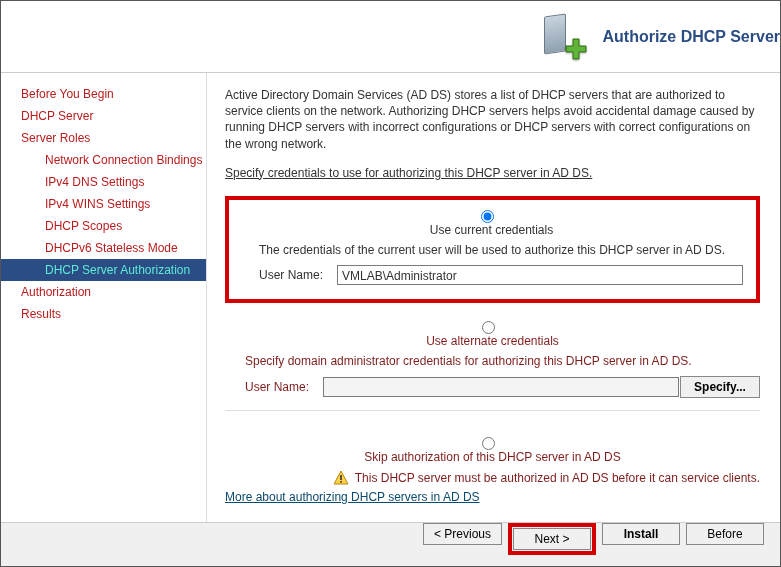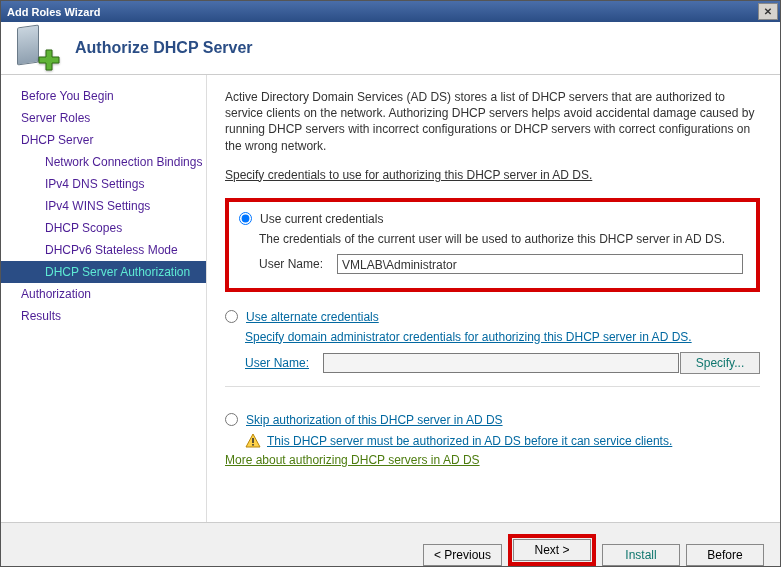--- a/index.html
+++ b/index.html
@@ -16,114 +16,109 @@
     padding-left: 6px; font-weight: bold;
   }
   .titlebar-spacer { flex: 1; }
   .close-btn {
     width: 20px; height: 17px; margin-right: 2px;
     background: #d6d3ce; border: 1px solid #888; color: #333;
     font-size: 10px; display: flex; align-items: center; justify-content: center;
     cursor: pointer; font-family: Arial;
   }
   .header {
-    height: 53px; background: #fff; display: flex; align-items: center;
-    border-bottom: 1px solid #ccc; padding-left: 12px;
+    height: 72px; background: #fff; display: flex; align-items: center;
+    border-bottom: 1px solid #ccc; padding-left: 12px; justify-content: flex-end;
   }
   .server-icon { width: 48px; height: 48px; margin-right: 14px; position: relative; }
   .server-icon .box {
     position: absolute; left: 4px; top: 2px; width: 22px; height: 38px;
     background: linear-gradient(to bottom, #c8d4de, #8fa0b0);
     border: 1px solid #6a7a88; transform: skewY(-8deg); border-radius: 2px;
   }
   .server-icon .plus {
     position: absolute; right: 0px; bottom: 0px; width: 24px; height: 24px;
     display: flex; align-items: center; justify-content: center;
   }
   .plus svg { filter: drop-shadow(0 1px 1px rgba(0,0,0,0.3)); }
   .header-title { font-size: 16px; color: #2a4d85; font-weight: bold; }
 
   .body { flex: 1; display: flex; background: #fff; overflow: hidden; }
   .sidebar {
     width: 206px; background: #fff; border-right: 1px solid #ddd;
     padding-top: 10px;
   }
   .nav-item {
-    font-size: 12px; color: #4c1d95; padding: 4px 6px 4px 20px;
+    font-size: 12px; color: #b91c1c; padding: 4px 6px 4px 20px;
     cursor: pointer; white-space: nowrap;
   }
   .nav-item.sub { padding-left: 44px; }
   .nav-item.selected {
     background: #2a4d85; color: #5eead4;
   }
   .content { flex: 1; padding: 14px 20px 8px 18px; font-size: 12px; color: #333; position: relative; }
   .intro { line-height: 1.35; margin-bottom: 14px; }
   .instr { margin-bottom: 16px; text-decoration: underline; }
 
   .group-highlight {
     border: 4px solid #d40000; padding: 10px 12px 14px 10px; margin-bottom: 18px;
   }
-  .radio-row { display: flex; align-items: center; margin-bottom: 6px; }
+  .radio-row { display: flex; align-items: center; margin-bottom: 6px; flex-direction: column; }
   .radio-row input[type=radio] { margin: 0 8px 0 0; }
   .desc { margin-left: 20px; margin-bottom: 8px; }
   .username-row { display: flex; align-items: center; margin-left: 20px; }
   .username-label { width: 78px; }
   .username-field {
     flex: 1; height: 20px; background: #fff; border: 1px solid #7a7a7a;
     padding: 0 4px; font-size: 12px; line-height: 20px; margin-right: 1px;
   }
   .btn {
     height: 22px; min-width: 80px; background: #f0f0f0; border: 1px solid #888;
     font-size: 12px; padding: 0 10px; cursor: pointer;
   }
-  .btn:disabled { color: #0f766e; cursor: default; }
+  .btn:disabled { color: #000000; cursor: default; font-weight: bold; }
   .hr { border-top: 1px solid #ddd; margin: 12px 0 6px 0; }
 
-  .warn-row { display: flex; align-items: center; margin-left: 20px; margin-top: 4px; }
+  .warn-row { display: flex; align-items: center; margin-left: 20px; margin-top: 4px; justify-content: flex-end; }
   .warn-icon { width: 16px; height: 16px; margin-right: 6px; }
-  .link { color: #4d7c0f; text-decoration: underline; cursor: pointer; display: inline-block; margin-top: 4px; margin-left: 0px; }
+  .link { color: #0c4a6e; text-decoration: underline; cursor: pointer; display: inline-block; margin-top: 4px; margin-left: 0px; }
 
   .footer {
     height: 44px; border-top: 1px solid #ccc; background: #f0f0f0;
-    display: flex; align-items: flex-end; justify-content: flex-end;
+    display: flex; align-items: flex-start; justify-content: flex-end;
     padding-right: 16px; gap: 6px;
   }
   .footer .btn { min-width: 78px; }
   .next-highlight { border: 4px solid #d40000; padding: 1px; display: inline-block; }
   .username-field.disabled { background: #f4f4f4; color: #888; }
-  .gray-text { color: #0369a1; text-decoration: underline; }
+  .gray-text { color: #7f1d1d; }
 </style>
 </head>
 <body>
 
 <div class="window">
 
-  <div class="titlebar">
-    <span>Add Roles Wizard</span>
-    <span class="titlebar-spacer"></span>
-    <div class="close-btn">✕</div>
-  </div>
 
   <div class="header">
     <div class="server-icon">
       <div class="box"></div>
       <div class="plus">
         <svg viewBox="0 0 24 24" width="24" height="24">
           <path d="M9 2h6v7h7v6h-7v7H9v-7H2V9h7z" fill="#5fb336" stroke="#2e6b12" stroke-width="1"></path>
         </svg>
       </div>
     </div>
     <div class="header-title">Authorize DHCP Server</div>
   </div>
 
   <div class="body">
     <div class="sidebar" id="sidebar">
         <div class="nav-item">Before You Begin</div>
+        <div class="nav-item">DHCP Server</div>
         <div class="nav-item">Server Roles</div>
-        <div class="nav-item">DHCP Server</div>
         <div class="nav-item sub">Network Connection Bindings</div>
         <div class="nav-item sub">IPv4 DNS Settings</div>
         <div class="nav-item sub">IPv4 WINS Settings</div>
         <div class="nav-item sub">DHCP Scopes</div>
         <div class="nav-item sub">DHCPv6 Stateless Mode</div>
         <div class="nav-item sub selected">DHCP Server Authorization</div>
         <div class="nav-item">Authorization</div>
         <div class="nav-item">Results</div>
       </div>
 

